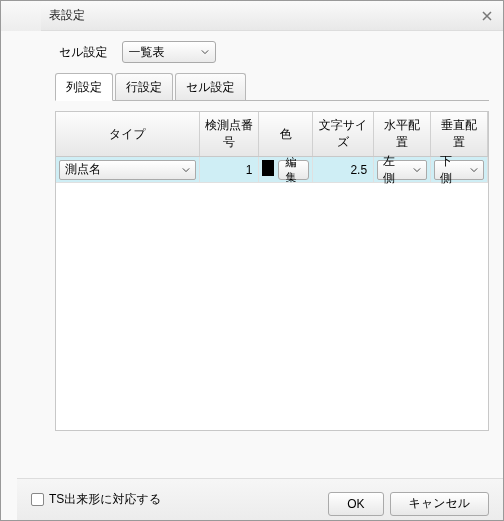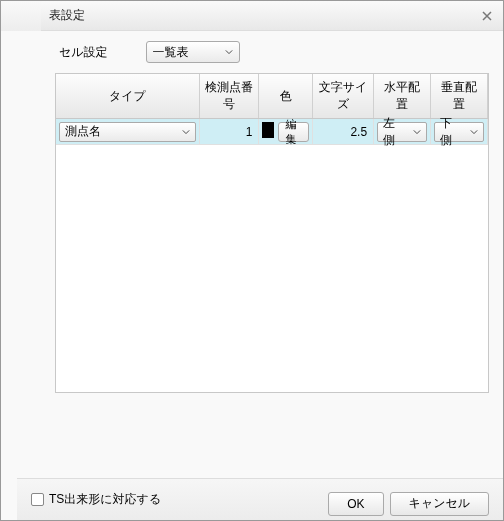--- a/index.html
+++ b/index.html
@@ -4,21 +4,21 @@
 <style>
 * { box-sizing: border-box; margin: 0; padding: 0; }
 body { font-family: "MS PGothic", sans-serif; font-size: 12px; background: #fff; }
 .dialog { width: 504px; height: 521px; border: 1px solid #999; background: linear-gradient(to bottom, #f9f9f9, #ededed 30px, #f9f9f9 30px); position: relative; padding-left: 40px; }
 .titlebar { height: 30px; display: flex; align-items: center; padding: 0 8px; background: linear-gradient(to bottom, #fafafa, #e8e8e8); border-bottom: 1px solid #ddd; }
 .title-text { flex: 1; font-size: 12px; color: #222; }
 .close-x { width: 16px; height: 16px; display: flex; align-items: center; justify-content: center; color: #777; cursor: pointer; }
 .close-x svg { width: 10px; height: 10px; }
 .content { padding: 10px 14px 0 14px; }
 .row1 { display: flex; align-items: center; gap: 14px; margin-bottom: 10px; padding-left: 4px; }
-.select { height: 22px; border: 1px solid #aaa; border-radius: 3px; background: linear-gradient(to bottom, #fff, #eaeaea); display: flex; align-items: center; padding: 0 6px; cursor: pointer; justify-content: space-between; margin-left: 24px; }
+.select { height: 22px; border: 1px solid #aaa; border-radius: 3px; background: linear-gradient(to bottom, #fff, #eaeaea); display: flex; align-items: center; padding: 0 6px; cursor: pointer; justify-content: space-between; }
 .select.w90 { width: 94px; }
 .chev { margin-left: 6px; }
 .chev svg { width: 8px; height: 8px; display: block; }
 .tabs { display: flex; border-bottom: 1px solid #b8b8b8; margin-bottom: 10px; }
 .tab { padding: 5px 10px 4px 10px; border: 1px solid #b8b8b8; border-bottom: none; background: linear-gradient(to bottom, #fcfcfc, #e9e9e9); margin-right: 2px; border-radius: 3px 3px 0 0; cursor: pointer; position: relative; }
 .tab.active { background: #fff; border-bottom: 1px solid #fff; margin-bottom: -1px; }
 .btnrow { display: flex; gap: 5px; margin: 0 0 8px 3px; }
 .btn { height: 22px; padding: 0 10px; border: 1px solid #aaa; border-radius: 3px; background: linear-gradient(to bottom, #fff, #e9e9e9); display: flex; align-items: center; cursor: pointer; }
 .btn.sm { padding: 0 6px; height: 20px; font-size: 11px; }
 .grid-wrap { border: 1px solid #c8c8c8; height: 320px; background: #fff; overflow: hidden; }
@@ -55,20 +55,25 @@
       <div class="select w90">
         <span>一覧表</span>
         <span class="chev">
             <svg viewBox="0 0 10 10">
               <path d="M1 3 L5 7 L9 3" fill="none" stroke="#444" stroke-width="1.2"></path>
             </svg>
           </span>
       </div>
     </div>
 
+    <div class="tabs">
+      <div class="tab active"><span>列設定</span></div>
+      <div class="tab"><span>行設定</span></div>
+      <div class="tab"><span>セル設定</span></div>
+    </div>
 
 
     <div class="grid-wrap">
       <table>
         <colgroup>
           <col style="width:152px">
             <col style="width:63px">
             <col style="width:54px">
             <col style="width:64px">
             <col style="width:58px">

